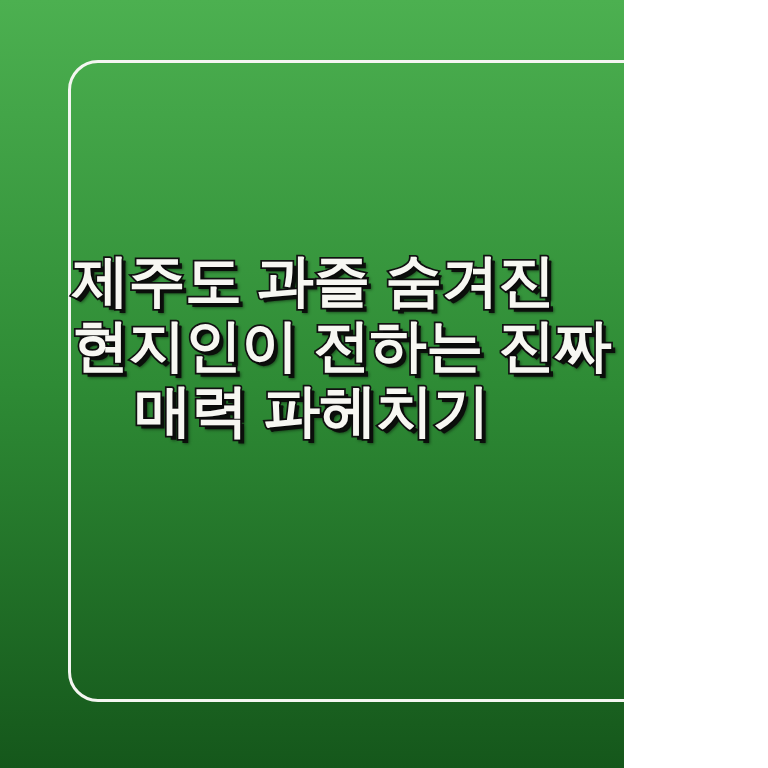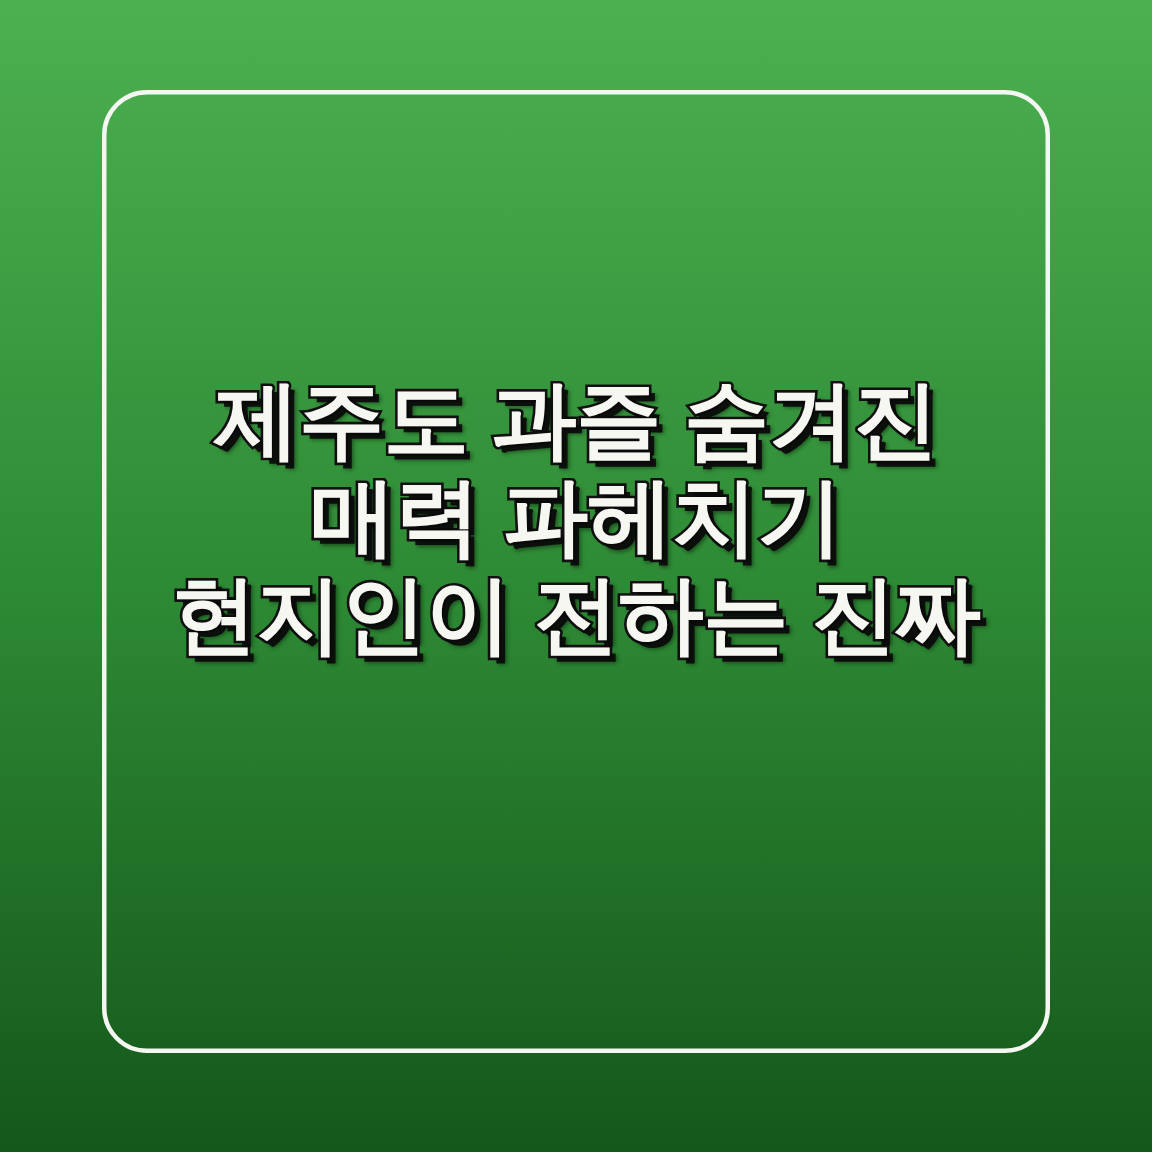--- a/index.html
+++ b/index.html
@@ -4,21 +4,21 @@
 <title>Thumbnail Card</title>
 <style>
   html, body {
     margin: 0;
     padding: 0;
     background: #ffffff;
   }
 
   #canvas {
     position: relative;
-    width: 768px;
+    width: 624px;
     height: 768px;
     overflow: hidden;
     font-family: "Liberation Sans", "DejaVu Sans", sans-serif;
     
     background: linear-gradient(
         180deg,
         #4cb050  0%,
         #47ab4c 10%,
         #3c9f44 24%,
         #33943b 37%,
@@ -72,17 +72,17 @@
 </style>
 </head>
 <body>
 
 <div id="canvas" style="background: linear-gradient(rgb(76, 176, 80) 0%, rgb(46, 139, 53) 50%, rgb(21, 87, 27) 100%);">
 
   <div id="frame" style="border: 3px solid rgb(244, 246, 241); border-radius: 30px;"></div>
 
   <div id="headline">
     <span class="headline-line" style="color: rgb(247, 247, 242); -webkit-text-stroke: 3.5px rgb(17, 17, 17);">제주도 과즐 숨겨진</span>
+    <span class="headline-line" style="color: rgb(247, 247, 242); -webkit-text-stroke: 3.5px rgb(17, 17, 17);">현지인이 전하는 진짜</span>
     <span class="headline-line" style="color: rgb(247, 247, 242); -webkit-text-stroke: 3.5px rgb(17, 17, 17);">매력 파헤치기</span>
-    <span class="headline-line" style="color: rgb(247, 247, 242); -webkit-text-stroke: 3.5px rgb(17, 17, 17);">현지인이 전하는 진짜</span>
   </div>
 
 </div>
 
 </body></html>

